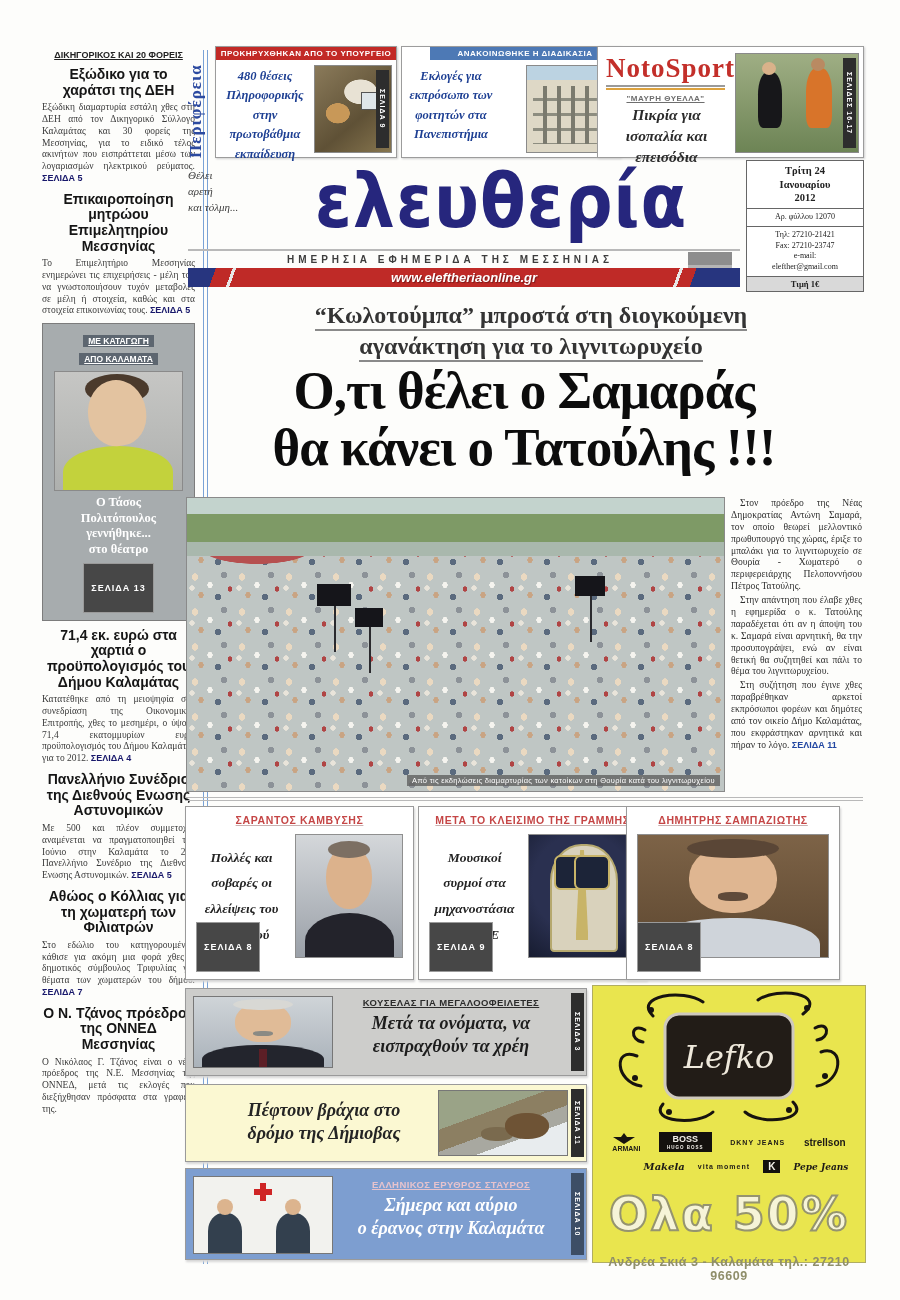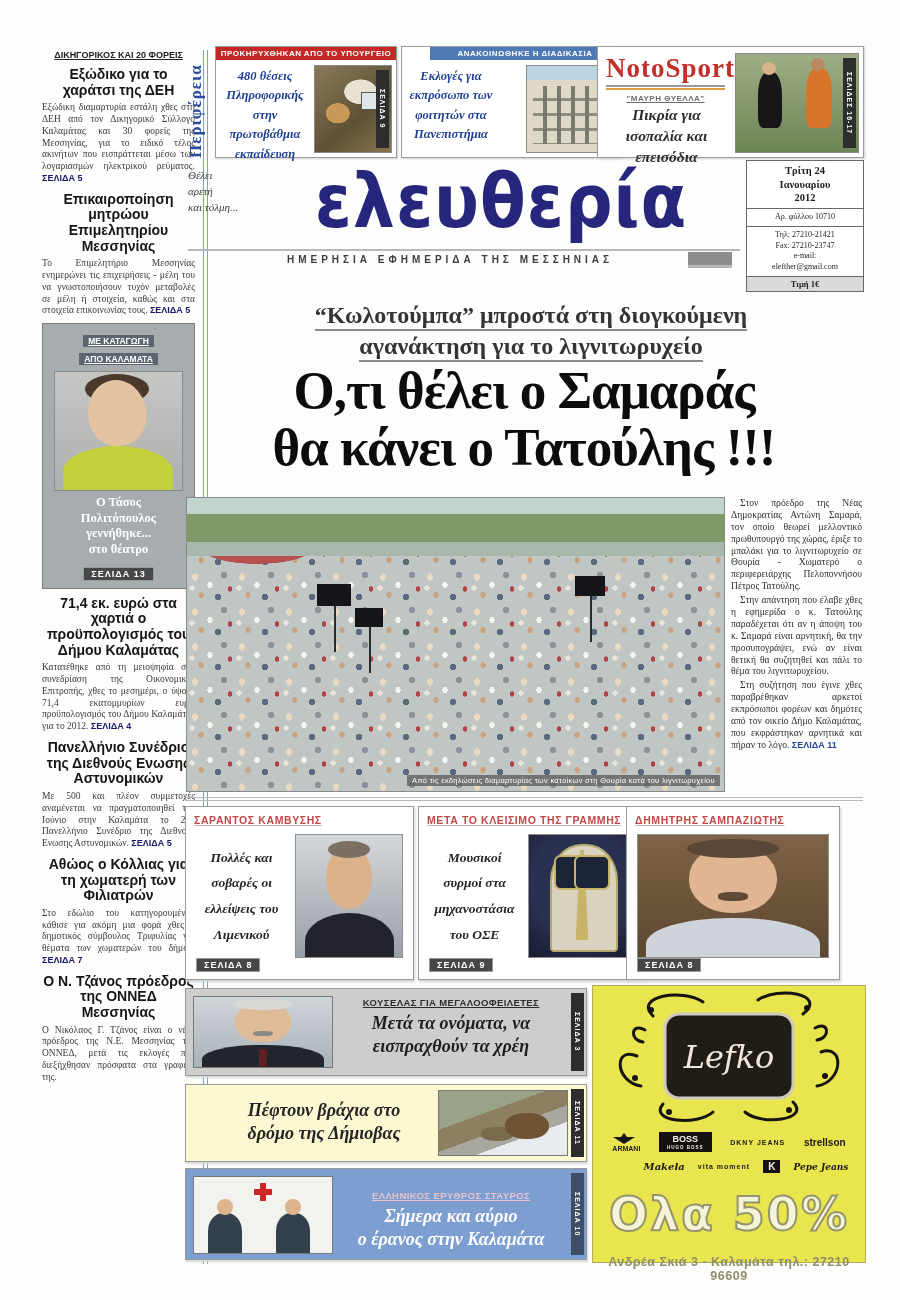--- a/index.html
+++ b/index.html
@@ -2,21 +2,21 @@
 <html><head>
 <meta charset="utf-8">
 <style>
   html,body{margin:0;padding:0;background:#ffffff;}
   #page{position:relative;width:900px;height:1300px;background:#fdfdfb;overflow:hidden;
         font-family:"Liberation Sans",sans-serif;color:#222;}
   .abs{position:absolute;}
 
   
   .pg-badge{display:inline-block;background:#474747;border:1px solid #9a9a9a;color:#fff;
-            font-size:9px;font-weight:bold;padding:1px 7px;letter-spacing:1px;}
+            font-size:9px;font-weight:bold;padding:19px 7px;letter-spacing:1px;}
   .v-badge{position:absolute;right:2px;top:4px;bottom:4px;width:13px;background:#2d2d2d;color:#fff;
            font-size:7px;font-weight:bold;letter-spacing:1px;writing-mode:vertical-rl;
            text-align:center;line-height:13px;}
   .rule{background:#b9b9b9;}
 
   
   #sidebar{left:42px;top:50px;width:153px;height:1214px;overflow:hidden;}
   .v-sep{left:203px;top:50px;width:3px;height:1214px;border-left:1px solid #7aa2d6;border-right:1px solid #7aa2d6;}
   .sb-kicker{font-size:9px;font-weight:bold;color:#222;text-align:center;text-decoration:underline;margin:0 0 3px;}
   .sb-title{font-size:14px;font-weight:bold;color:#151515;text-align:center;line-height:1.12;margin:7px 0 4px;}
@@ -94,21 +94,21 @@
   .flag{position:absolute;background:#15151a;}
   .flag:before{content:"";position:absolute;left:50%;top:100%;width:2px;height:46px;background:#2a2a2e;}
   .crowd-cap{position:absolute;right:4px;bottom:5px;background:rgba(96,96,96,.8);color:#fff;
              font-size:7.5px;padding:1px 5px;letter-spacing:.3px;}
   .lead-col{font-family:"Liberation Serif",serif;font-size:9.6px;line-height:1.24;text-align:justify;color:#2f2f2f;}
   .lead-col p{margin:0 0 2px;text-indent:9px;}
   .lead-page{color:#2247a2;font-weight:bold;font-family:"Liberation Sans",sans-serif;font-size:9px;}
 
   
   .fbox{background:#fff;border:1px solid #9a9a9a;box-shadow:1px 2px 2px #d4d4d4;}
-  .fb-kicker{color:#c54646;font-size:10.5px;font-weight:bold;text-align:left;letter-spacing:.6px;
+  .fb-kicker{color:#c54646;font-size:10.5px;font-weight:bold;text-align:center;letter-spacing:.6px;
              margin:7px 8px 2px;text-decoration:underline;text-decoration-color:#c9b0b0;}
   .fb-row{display:flex;gap:8px;padding:6px 10px 4px;}
   .fb-title{font-family:"Liberation Serif",serif;font-style:italic;font-weight:bold;font-size:13.5px;
             color:#242424;line-height:1.9;text-align:center;width:44%;align-self:center;}
   .fb-photo{position:relative;flex:1;height:122px;border:1px solid #8f8f8f;overflow:hidden;}
   .fb-badge{position:absolute;left:10px;bottom:7px;}
 
   
   .port-a{background:linear-gradient(#d4d7da,#9aa0a8);}
   .port-a .head{position:absolute;left:28%;top:9%;width:44%;height:52%;border-radius:48%;background:#dcb28c;}
@@ -254,28 +254,31 @@
 
   <div class="abs motto" style="left:188px;top:168px;width:80px;">
     <span>Θέλει</span><br>
     <span>αρετή</span><br>
     <span>και τόλμη...</span>
   </div>
   <div class="abs logo" style="left:262px;top:164px;width:478px;text-align:center;">ελευθερία</div>
   <div class="abs rule" style="left:188px;top:249px;width:552px;height:2px;"></div>
   <div class="abs mast-sub" style="left:230px;top:254px;width:440px;">ΗΜΕΡΗΣΙΑ ΕΦΗΜΕΡΙΔΑ ΤΗΣ ΜΕΣΣΗΝΙΑΣ</div>
   <div class="abs stamp" style="left:688px;top:252px;"></div>
+  <div class="abs stripe" style="left:188px;top:268px;width:552px;height:19px;">
+    <span>www.eleftheriaonline.gr</span>
+  </div>
 
   <div class="abs infobox" style="left:746px;top:160px;width:116px;">
     <div class="cell date">
       <span>Τρίτη 24</span><br>
       <span>Ιανουαρίου</span><br>
       <span>2012</span>
     </div>
-    <div class="cell small">Αρ. φύλλου 10710</div>
+    <div class="cell small">Αρ. φύλλου 12070</div>
     <div class="cell small">
       <span>Τηλ: 27210-21421</span><br>
       <span>Fax: 27210-23747</span><br>
       <span>e-mail:</span><br>
       <span>elefther@gmail.com</span>
     </div>
     <div class="cell price">Τιμή 1€</div>
   </div>
 
   <div class="abs lead-kicker" style="left:200px;top:300px;width:662px;">
@@ -372,21 +375,21 @@
     <div class="v-badge">ΣΕΛΙΔΑ 11</div>
   </div>
 
   <div class="abs strip" style="left:185px;top:1168px;width:400px;height:90px;background:#7d9ed0;">
     <div class="rc-photo">
       <div class="rc-cross"></div>
       <div class="rc-fig" style="left:14px;"></div>
       <div class="rc-fig" style="right:22px;"></div>
     </div>
     <div style="position:absolute;left:156px;top:10px;right:26px;">
-      <div class="strip-kicker" style="color:#e6c3cd;margin-top:11px;">ΕΛΛΗΝΙΚΟΣ ΕΡΥΘΡΟΣ ΣΤΑΥΡΟΣ</div>
+      <div class="strip-kicker" style="color:#e6c3cd;">ΕΛΛΗΝΙΚΟΣ ΕΡΥΘΡΟΣ ΣΤΑΥΡΟΣ</div>
       <div class="strip-title" style="color:#ffffff;margin-top:4px;">
         <span>Σήμερα και αύριο</span><br>
         <span>ο έρανος στην Καλαμάτα</span>
       </div>
     </div>
     <div class="v-badge" style="background:#3d4e66;">ΣΕΛΙΔΑ 10</div>
   </div>
 
   <div class="abs lefko" style="left:592px;top:985px;width:272px;height:276px;">
     <svg width="272" height="140" viewBox="0 0 272 140">

